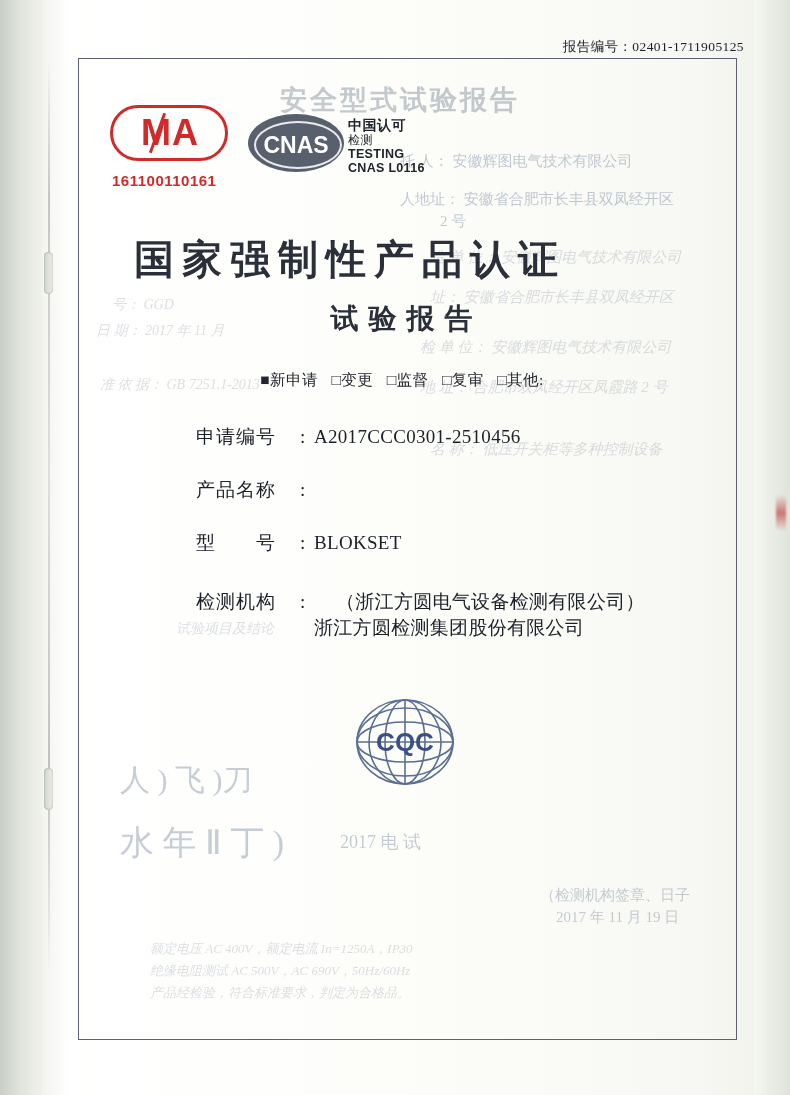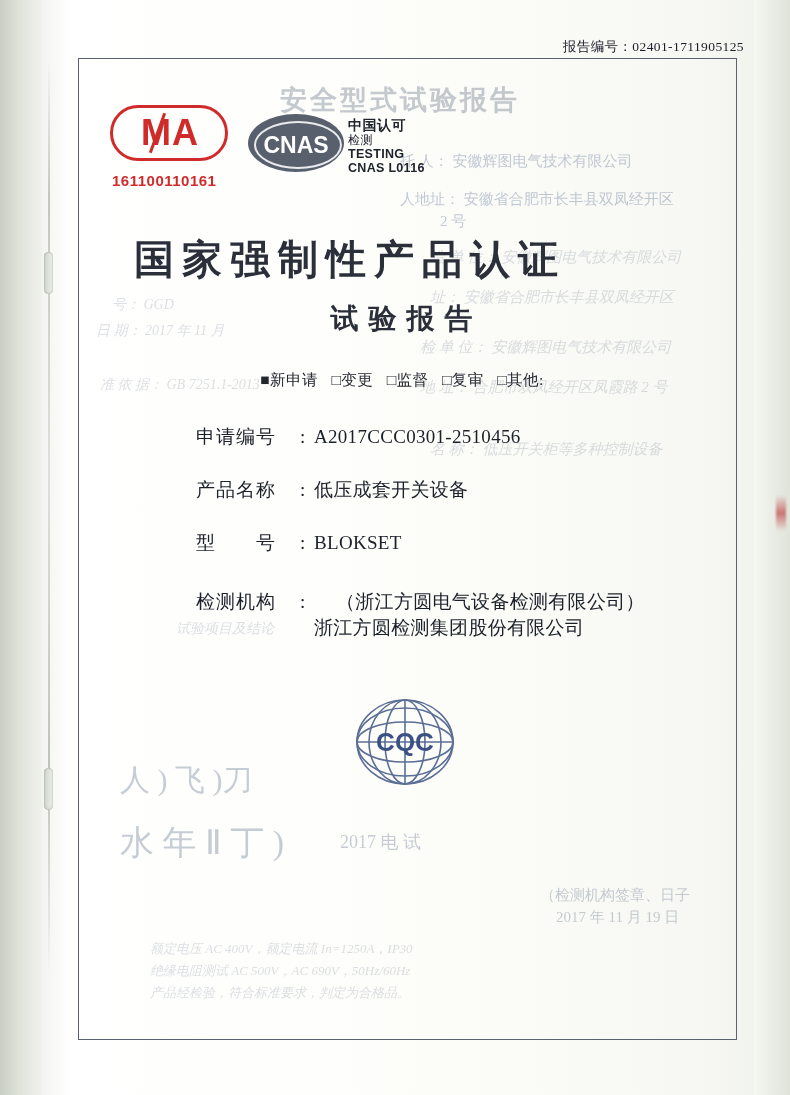--- a/index.html
+++ b/index.html
@@ -342,21 +342,20 @@
 
 <div class="fields">
   <div class="field-row">
     <span class="field-label">申请编号</span>
     <span class="field-colon">:</span>
     <span class="field-value">A2017CCC0301-2510456</span>
   </div>
   <div class="field-row">
     <span class="field-label">产品名称</span>
     <span class="field-colon">:</span>
-    <span class="field-value">低压成套开关设备</span>
   </div>
   <div class="field-row">
     <span class="field-label">型　　号</span>
     <span class="field-colon">:</span>
     <span class="field-value">BLOKSET</span>
   </div>
   <div class="field-row">
     <span class="field-label">检测机构</span>
     <span class="field-colon">:</span>
     <span>

